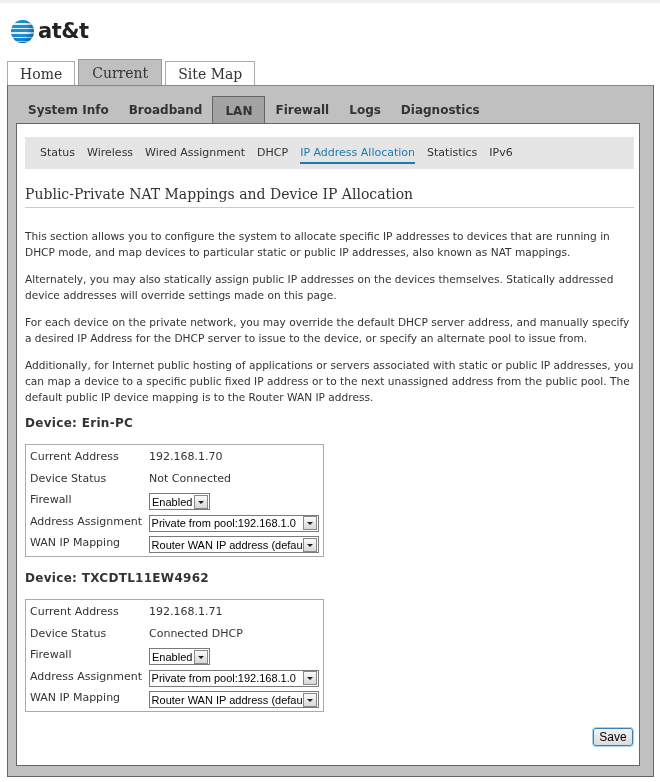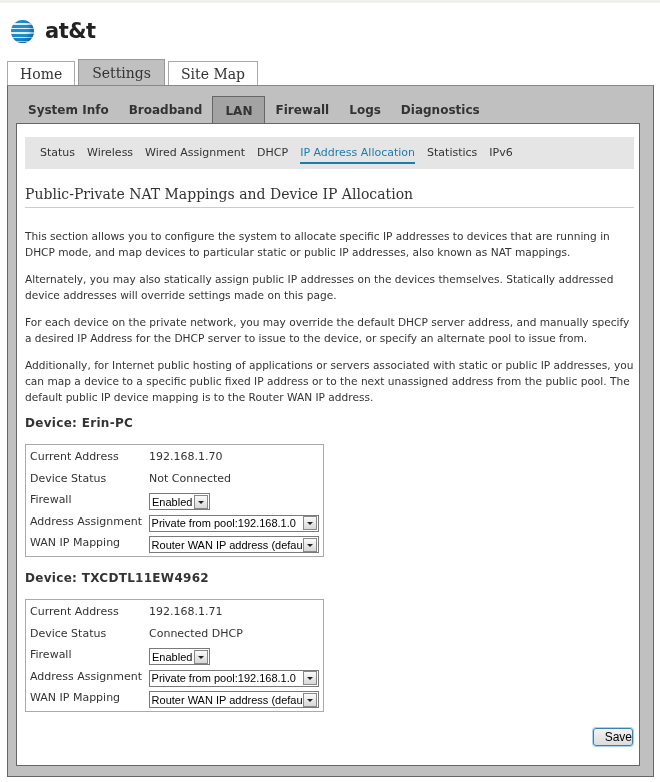--- a/index.html
+++ b/index.html
@@ -1,21 +1,21 @@
 <!DOCTYPE html>
 <html><head>
 <meta charset="utf-8">
 <style>
   * { box-sizing: border-box; margin: 0; padding: 0; }
   html, body { width: 660px; height: 782px; background: #fff; overflow: hidden; }
   body { font-family: "DejaVu Sans", sans-serif; color: #333; position: relative; }
 
   .topbar { position: absolute; left: 0; top: 0; width: 660px; height: 3px; background: #f0f0ec; }
 
-  .logo { position: absolute; left: 11px; top: 19px; display: flex; align-items: center; gap: 11px; }
+  .logo { position: absolute; left: 11px; top: 19px; display: flex; align-items: center; gap: 4px; }
   .globe { width: 23px; height: 23px; border-radius: 50%; overflow: hidden; position: relative;
     background: repeating-linear-gradient(180deg, #1d8ed3 0 3px, #dff0fa 3px 4.5px);
     box-shadow: inset -3px -2px 4px rgba(0,40,90,0.35);
   }
   .logo-text { font-family: "DejaVu Sans", sans-serif; font-size: 21px; font-weight: bold; color: #222; letter-spacing: -0.5px; }
 
   
   .main-tabs { position: absolute; left: 7px; top: 61px; height: 25px; display: flex; }
   .main-tab { font-family: "DejaVu Serif", serif; font-size: 14px; color: #333;
     border: 1px solid #aaa; border-bottom: none; background: #fff;
@@ -57,36 +57,36 @@
     font-family: "Liberation Sans", sans-serif; font-size: 11px; color: #000; padding-left: 2px; cursor: pointer; overflow: hidden; white-space: nowrap; }
   .sel .txt { flex: 1; overflow: hidden; white-space: nowrap; }
   .sel .arr { width: 14px; height: 14px; border: 1px solid #888; background: linear-gradient(#fafafa, #d8d8d8);
     margin: 0 1px; position: relative; flex: none; }
   .sel .arr::after { content: ""; position: absolute; left: 3px; top: 5px; border-left: 3.5px solid transparent; border-right: 3.5px solid transparent; border-top: 3.5px solid #222; }
   .sel.small { width: 61px; }
   .sel.wide { width: 171px; }
 
   .save-btn { position: absolute; left: 576px; top: 604px; width: 40px; height: 18px;
     border: 1px solid #3c7fb1; border-radius: 3px; background: linear-gradient(#f4f4f4, #dcdcdc);
-    font-family: "Liberation Sans", sans-serif; font-size: 12px; color: #000; text-align: right; line-height: 16px; cursor: pointer;
+    font-family: "Liberation Sans", sans-serif; font-size: 12px; color: #000; text-align: center; line-height: 16px; cursor: pointer;
     box-shadow: 0 0 0 1px #a6d4f0; }
 </style>
 </head>
 <body>
 
 <div class="topbar"></div>
 
 <div class="logo">
   <span class="globe"></span>
   <span class="logo-text">at&amp;t</span>
 </div>
 
 <div class="main-tabs">
   <div class="main-tab">Home</div>
-  <div class="main-tab active">Settings</div>
+  <div class="main-tab active">Current</div>
   <div class="main-tab">Site Map</div>
 </div>
 
 <div class="frame">
   <div class="sub-tabs">
     <div class="sub-tab">System Info</div>
     <div class="sub-tab">Broadband</div>
     <div class="sub-tab active">LAN</div>
     <div class="sub-tab">Firewall</div>
     <div class="sub-tab">Logs</div>

